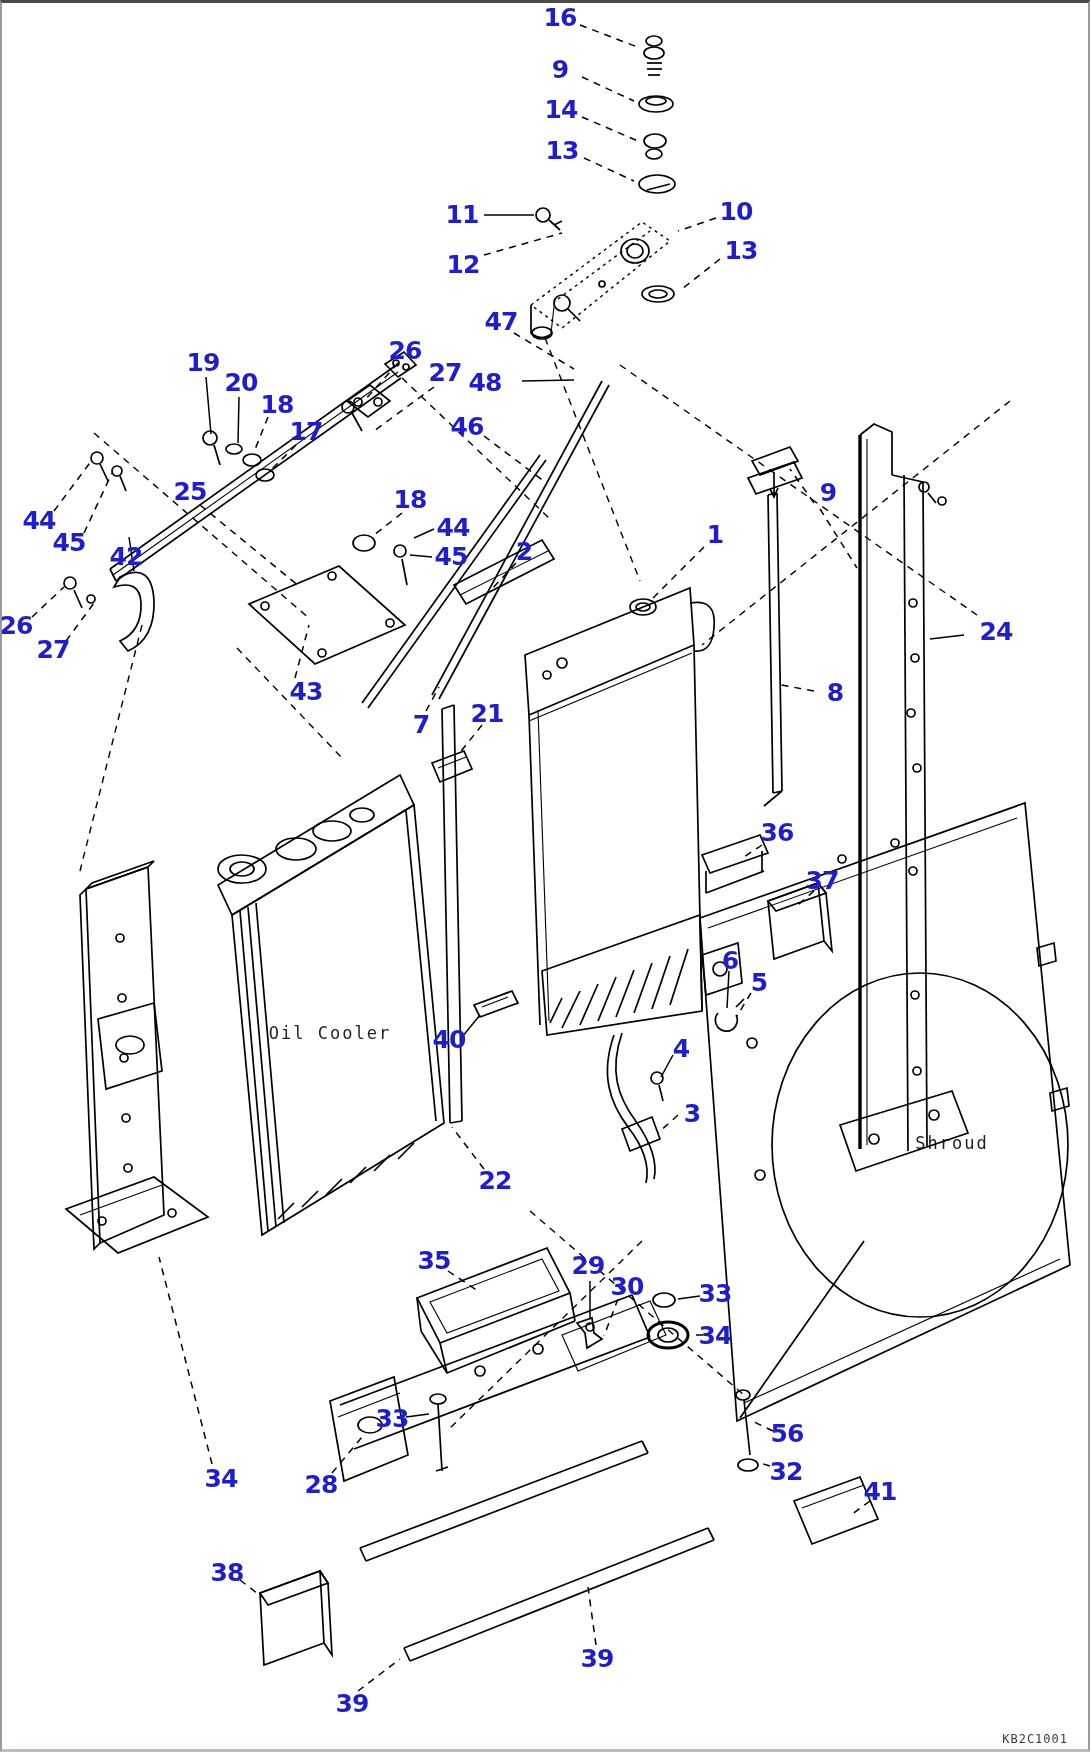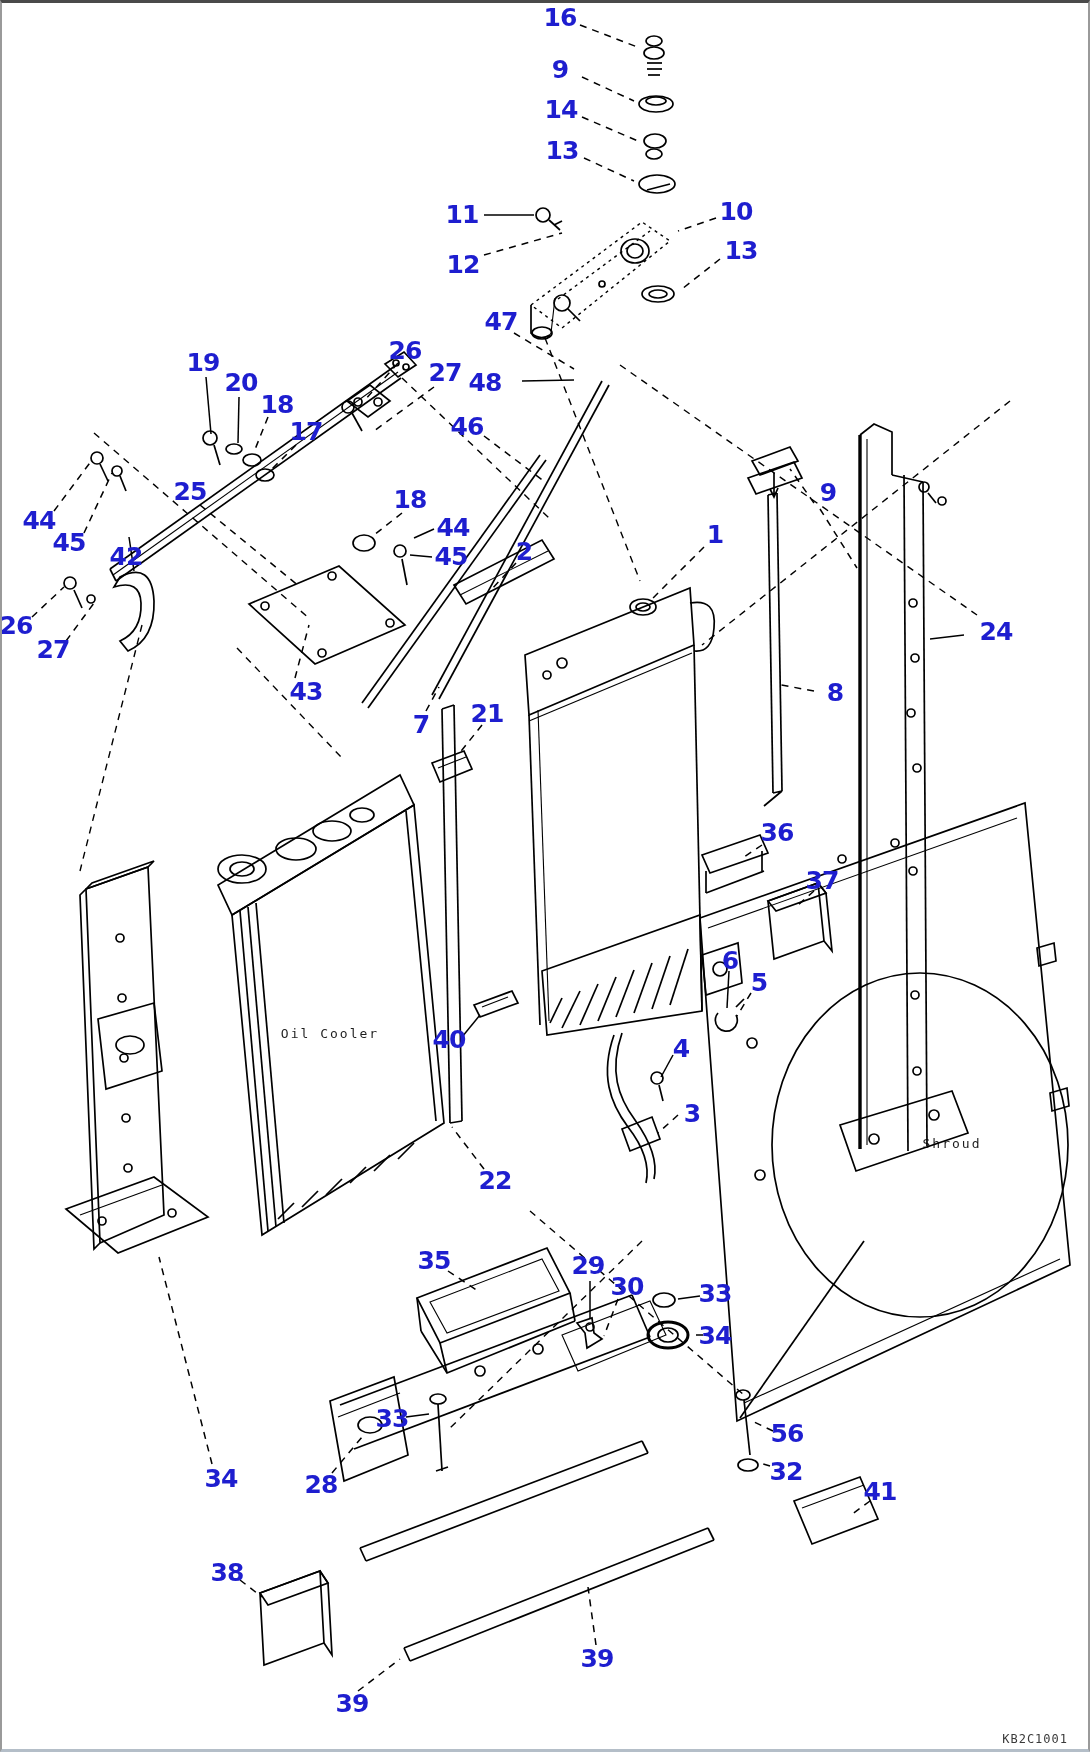--- a/index.html
+++ b/index.html
@@ -18,21 +18,21 @@
   .parts .dotted{stroke-dasharray:3 4; stroke-width:1.4;}
   .leaders line{stroke:#000; stroke-width:1.5; fill:none;}
   .leaders line.dash{stroke-dasharray:7 6;}
   .callout{
     position:absolute; transform:translate(-50%,-50%);
     font-weight:bold; font-size:25px; line-height:1; letter-spacing:-1px;
     white-space:nowrap; user-select:none;
   }
   .drawing-text{
     position:absolute; transform:translate(-50%,-50%);
-    font-family:"DejaVu Sans Mono", monospace; font-size:13px; color:#000;
+    font-family:"DejaVu Sans Mono", monospace; font-size:17px; color:#000;
     letter-spacing:2px; opacity:.88; white-space:nowrap;
   }
   .part-code{
     position:absolute; right:20px; bottom:3px;
     font-family:"DejaVu Sans Mono", monospace; font-size:12px; color:#3a3a3a;
     letter-spacing:1px;
   }
 </style>
 </head>
 <body>

